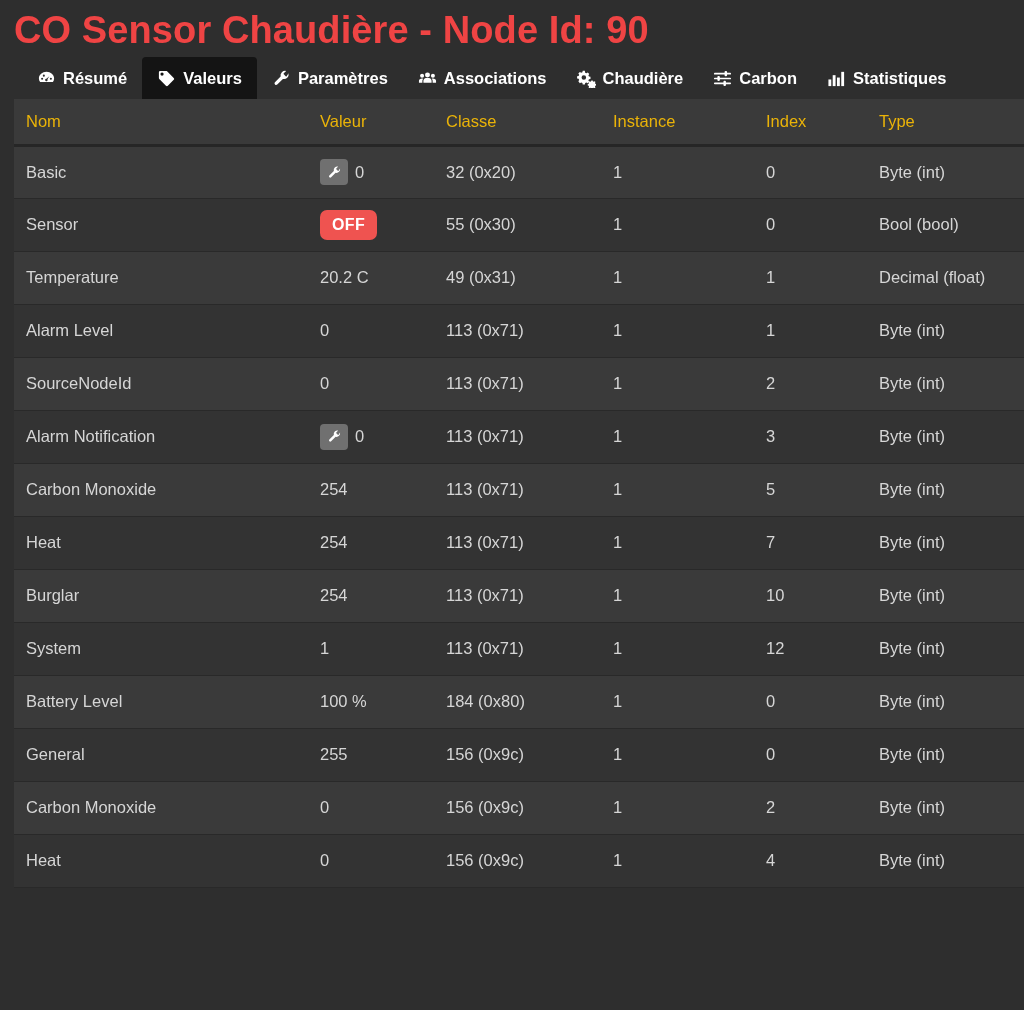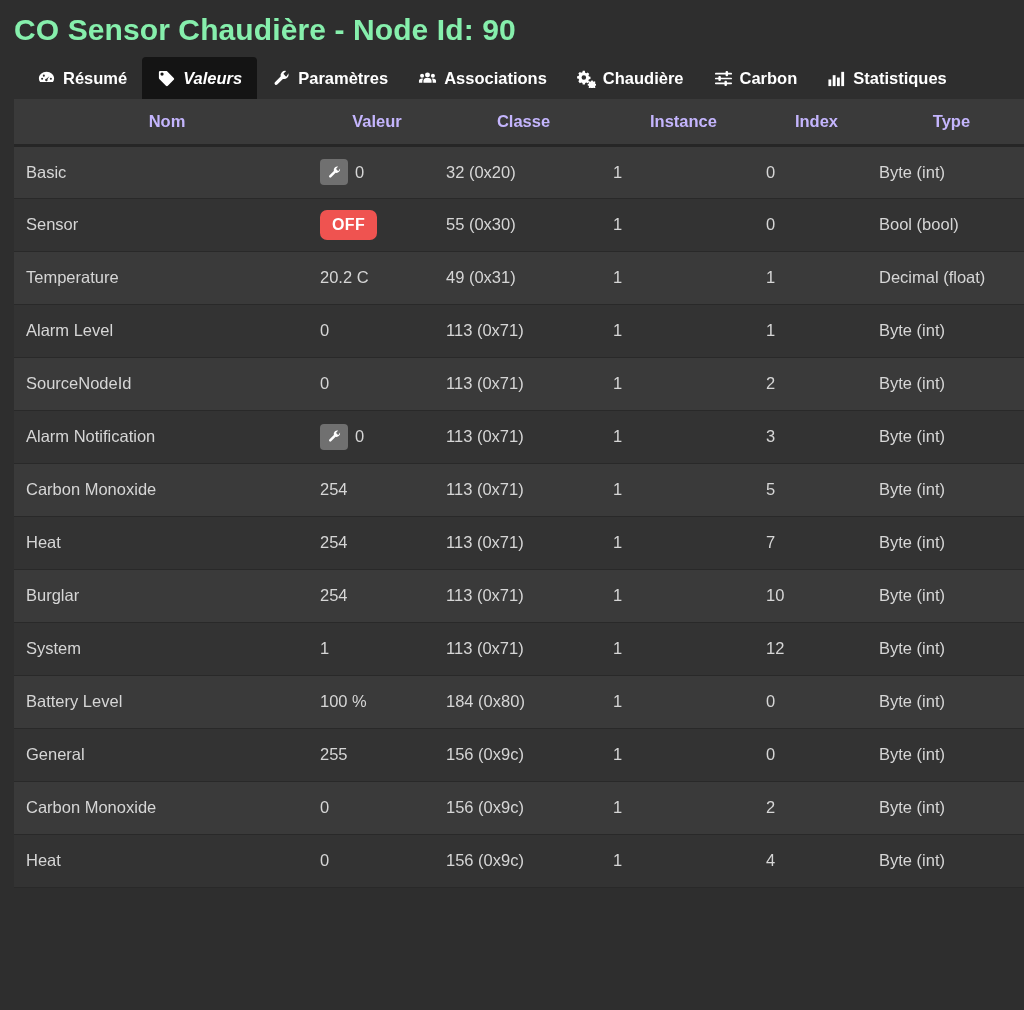--- a/index.html
+++ b/index.html
@@ -14,22 +14,22 @@
 
   #app {
     width: 1024px;
     height: 1010px;
     background: #2e2e2e;
     position: relative;
   }
 
   
   .page-title {
-    color: #86efac;
-    font-size: 30px;
+    color: #ef4444;
+    font-size: 38px;
     font-weight: bold;
     letter-spacing: 0.1px;
     padding: 12px 0 0 14px;
     line-height: 36px;
     white-space: nowrap;
   }
 
   
   .tabs {
     display: flex;
@@ -51,21 +51,20 @@
     font-size: 16.5px;
     font-weight: bold;
     white-space: nowrap;
     border-radius: 4px 4px 0 0;
     cursor: pointer;
     background: transparent;
   }
 
   .tab.active {
     background: #141414;
-    font-style: italic;
   }
 
   .tab .ticon {
     display: inline-flex;
     align-items: center;
     justify-content: center;
     width: 19px;
     height: 19px;
     flex: 0 0 19px;
   }
@@ -87,24 +86,24 @@
   }
 
   table.values col.c-nom      { width: 294px; }
   table.values col.c-valeur   { width: 126px; }
   table.values col.c-classe   { width: 167px; }
   table.values col.c-instance { width: 153px; }
   table.values col.c-index    { width: 113px; }
   table.values col.c-type     { width: 157px; }
 
   table.values thead th {
-    text-align: center;
-    color: #c4b5fd;
+    text-align: left;
+    color: #eab308;
     font-size: 16.5px;
-    font-weight: bold;
+    font-weight: normal;
     height: 46px;
     padding: 0 0 0 12px;
     background: #3a3a3a;
     border-bottom: 3px solid #262626;
     vertical-align: middle;
     white-space: nowrap;
   }
 
   table.values tbody td {
     color: #d6d6d6;

